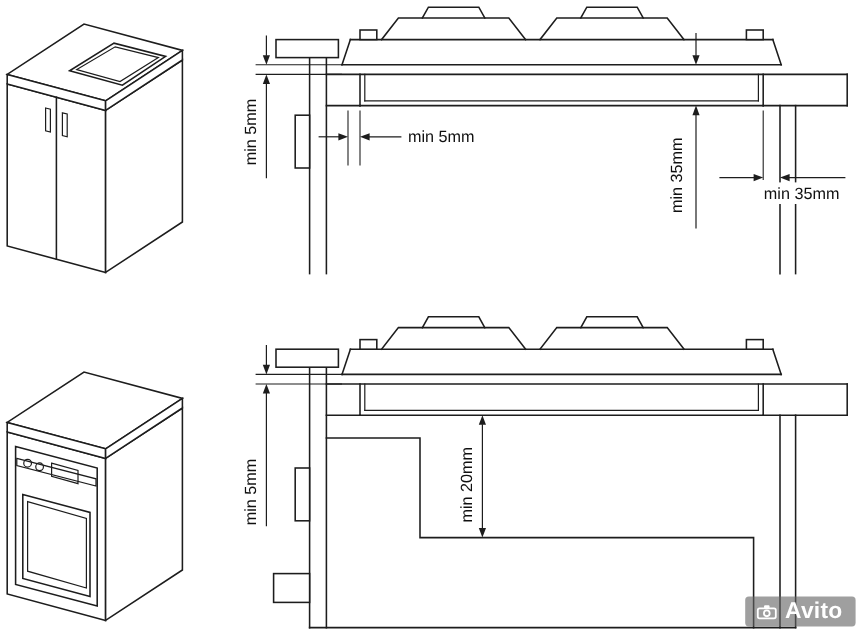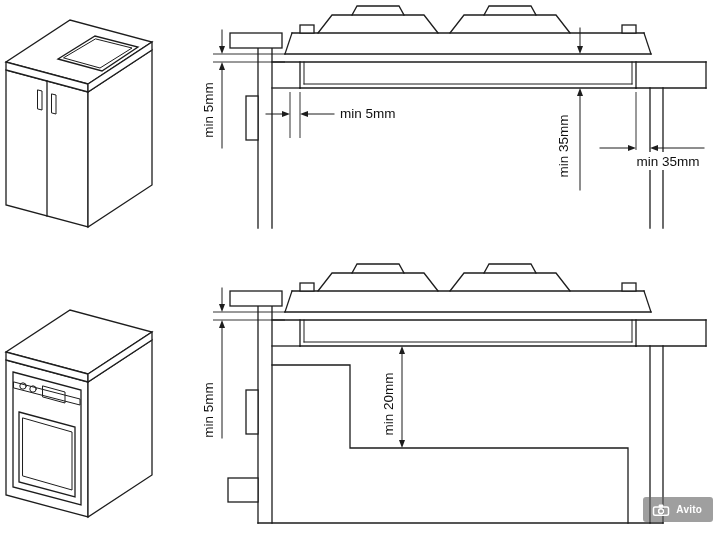--- a/index.html
+++ b/index.html
@@ -8,21 +8,21 @@
   svg.diagram{position:absolute;left:0;top:0;}
   .ln{stroke:#1d1d1d;stroke-width:1.3;fill:none;stroke-linecap:square;stroke-linejoin:miter;}
   .fw{stroke:#1d1d1d;stroke-width:1.3;fill:#ffffff;stroke-linejoin:miter;}
   .thin{stroke:#1d1d1d;stroke-width:1;fill:none;stroke-linecap:square;}
   .tick{stroke:#1d1d1d;stroke-width:0.9;fill:none;}
   .ah{fill:#1d1d1d;stroke:none;}
   .mask{fill:#ffffff;stroke:none;}
   text.dim{font-family:"Liberation Sans",sans-serif;font-size:13.5px;font-weight:500;fill:#101010;}
   .watermark{position:absolute;right:7px;bottom:13px;height:25px;display:flex;align-items:center;
              gap:6px;padding:0 11px 0 9px;background:rgba(100,100,100,.62);border-radius:3px;}
-  .wm-text{color:#fff;font-size:10px;font-weight:700;letter-spacing:.2px;line-height:1;}
+  .wm-text{color:#fff;font-size:19px;font-weight:700;letter-spacing:.2px;line-height:1;}
   .wm-cam{width:18px;height:14px;display:block;}
 </style>
 </head>
 <body>
 
 <div class="canvas">
   <svg class="diagram" width="720" height="535" viewBox="0 0 720 535">
 
     <g>
       <polygon class="fw" points="6,70 88,92 88,227 6,205"></polygon>

